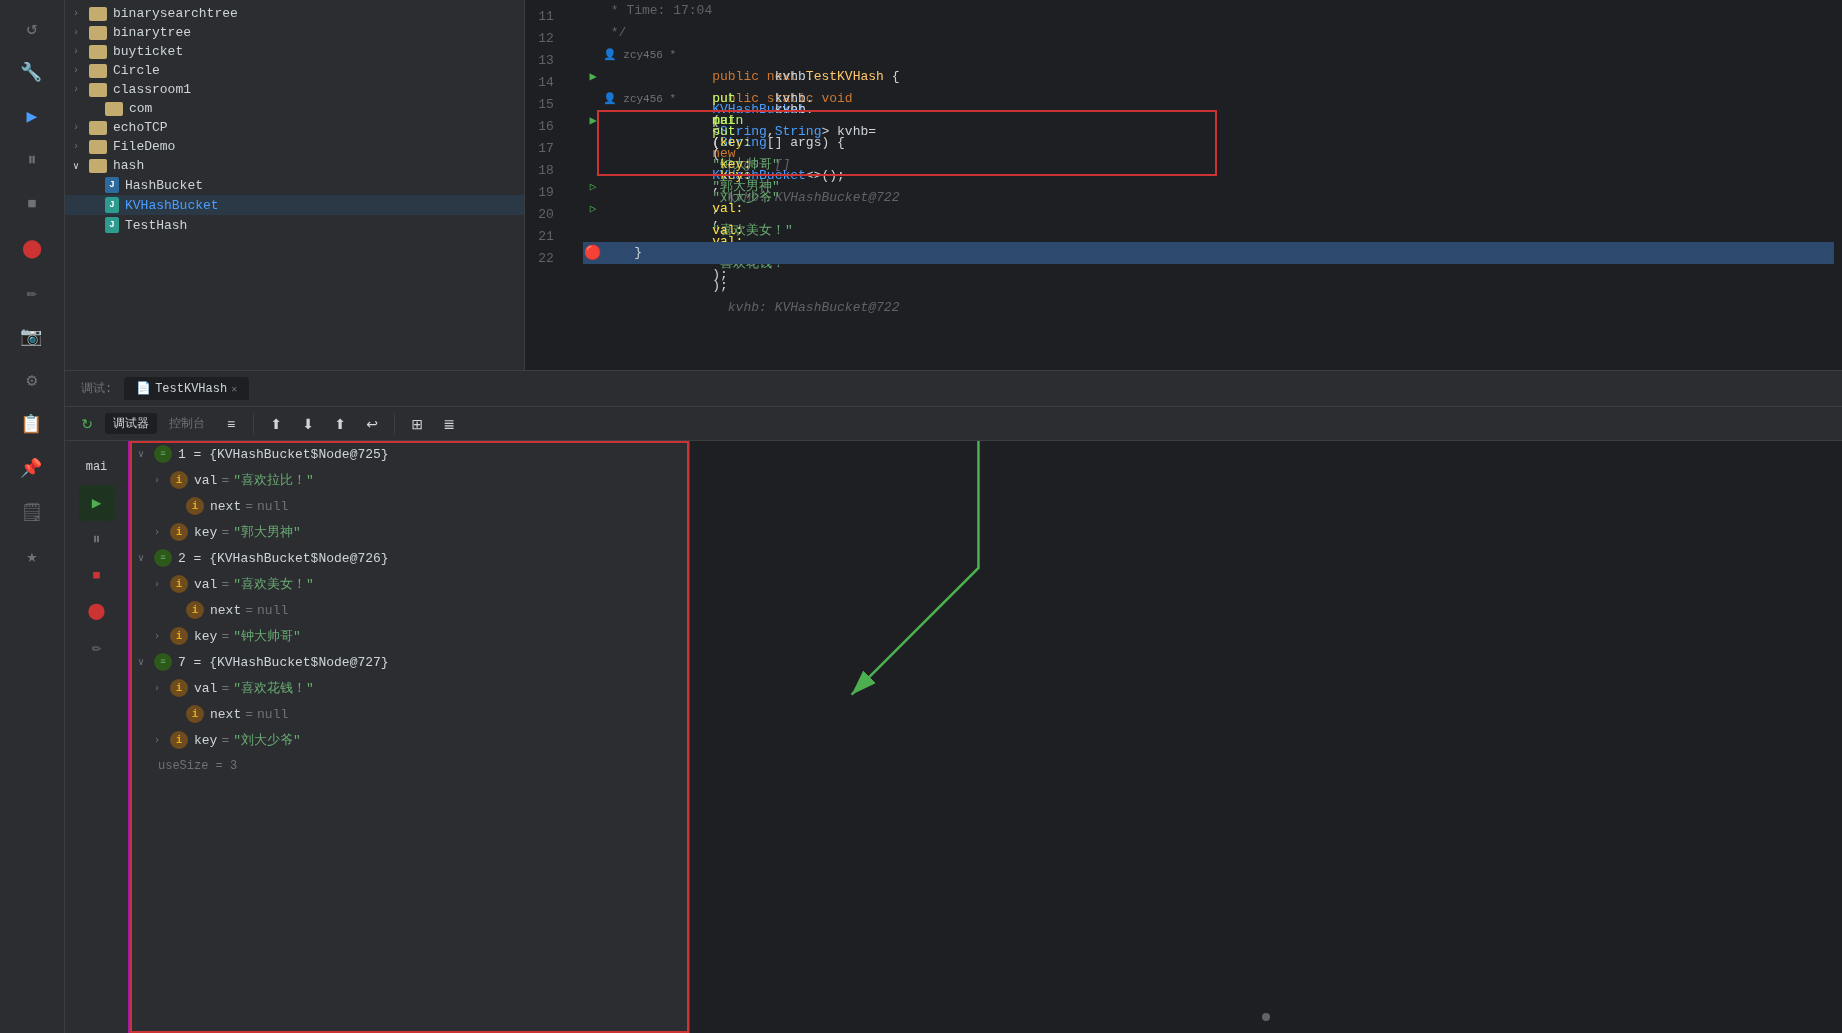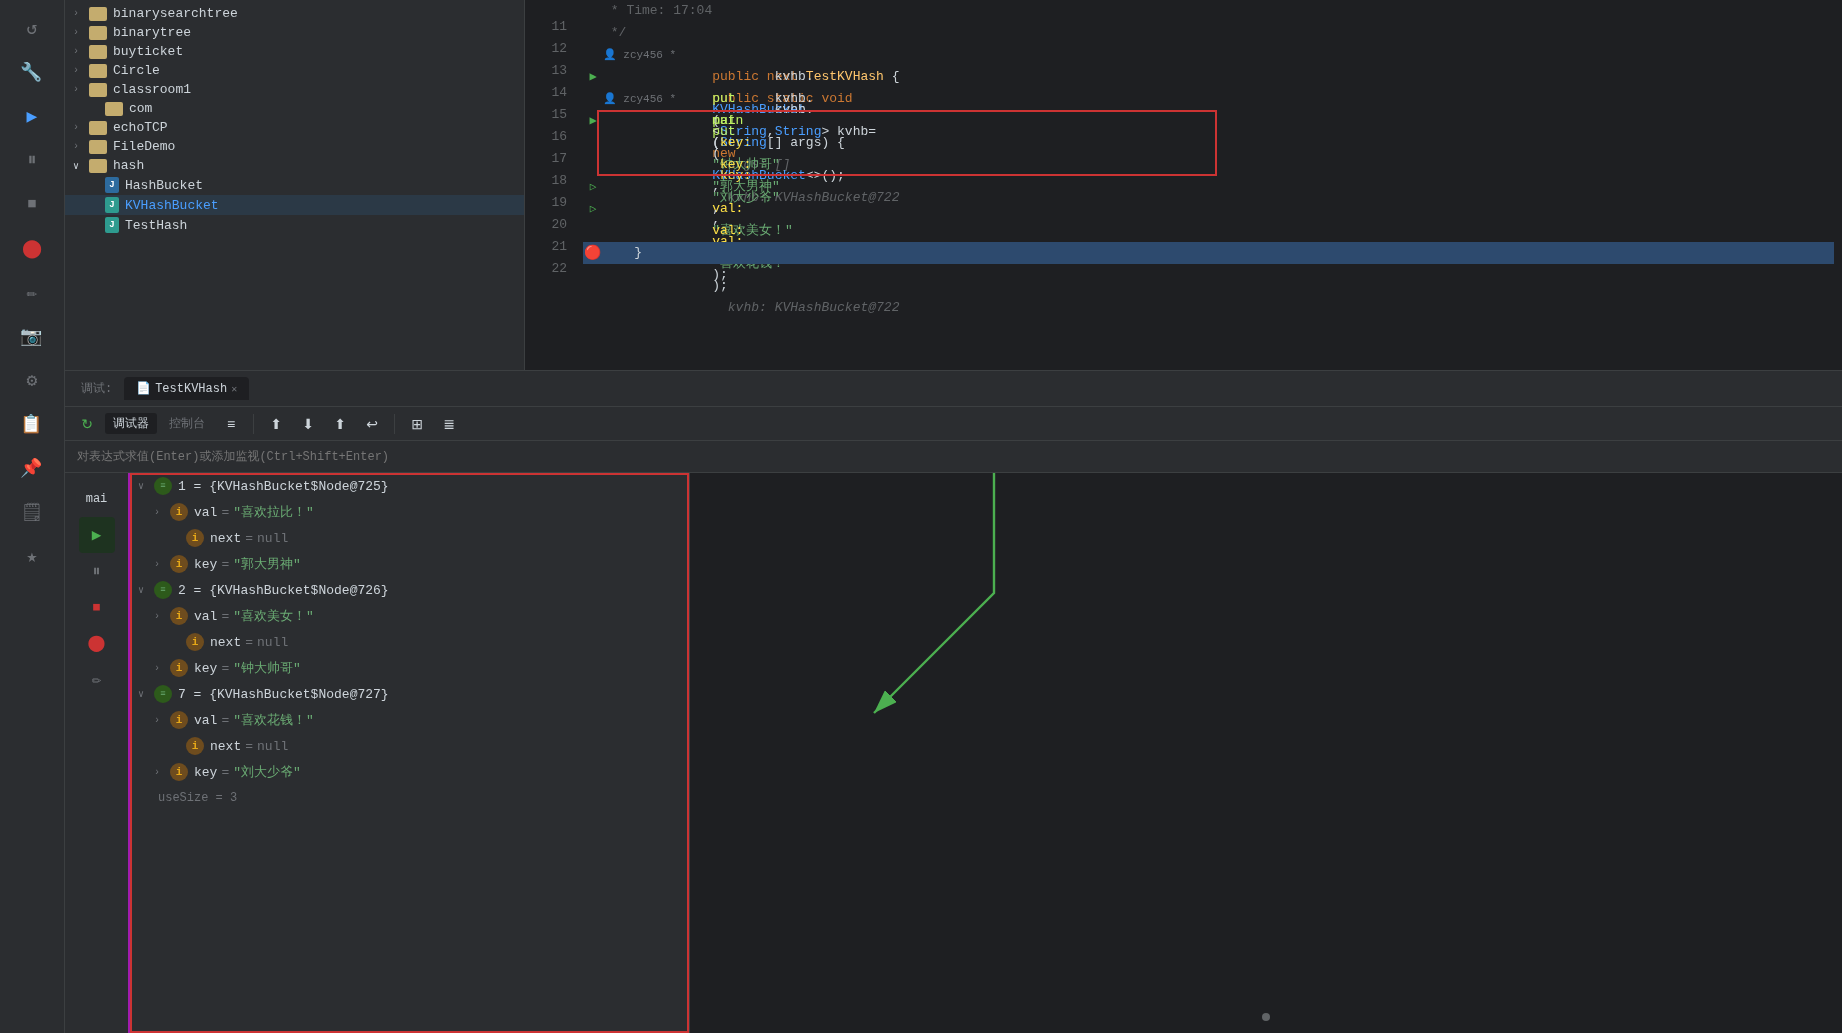--- a/index.html
+++ b/index.html
@@ -110,22 +110,22 @@
       display: flex;
       flex-direction: column;
     }
     .editor-content {
       flex: 1;
       display: flex;
       overflow: hidden;
     }
     .line-numbers {
       width: 50px;
-      padding: 16px 0;
-      text-align: right;
+      padding: 6px 0;
+      text-align: center;
       color: #606366;
       background: #1e1f22;
       flex-shrink: 0;
       line-height: 22px;
       padding-right: 8px;
     }
     .code-area {
       flex: 1;
       padding: 0 8px;
       overflow: auto;
@@ -587,23 +587,20 @@
       <div class="toolbar-separator"></div>
       <button class="toolbar-btn" title="Step Over">⬆</button>
       <button class="toolbar-btn" title="Step Into">⬇</button>
       <button class="toolbar-btn" title="Step Out">⬆</button>
       <button class="toolbar-btn" title="Run to Cursor">↩</button>
       <div class="toolbar-separator"></div>
       <button class="toolbar-btn">⊞</button>
       <button class="toolbar-btn">≣</button>
     </div>
 
-    <div class="debug-input-bar">
-      <input type="text" placeholder="对表达式求值(Enter)或添加监视(Ctrl+Shift+Enter)" style="">
-    </div>
 
     <div class="debug-content">
 
       <div class="debug-left-panel">
         <div class="debug-side-btn" style="color:#cdd4da;font-size:12px;">mai</div>
         <div class="debug-side-btn active">▶</div>
         <div class="debug-side-btn">⏸</div>
         <div class="debug-side-btn" style="color:#cc3333;">⏹</div>
         <div class="debug-side-btn" style="color:#cc3333;">⬤</div>
         <div class="debug-side-btn">✏</div>

